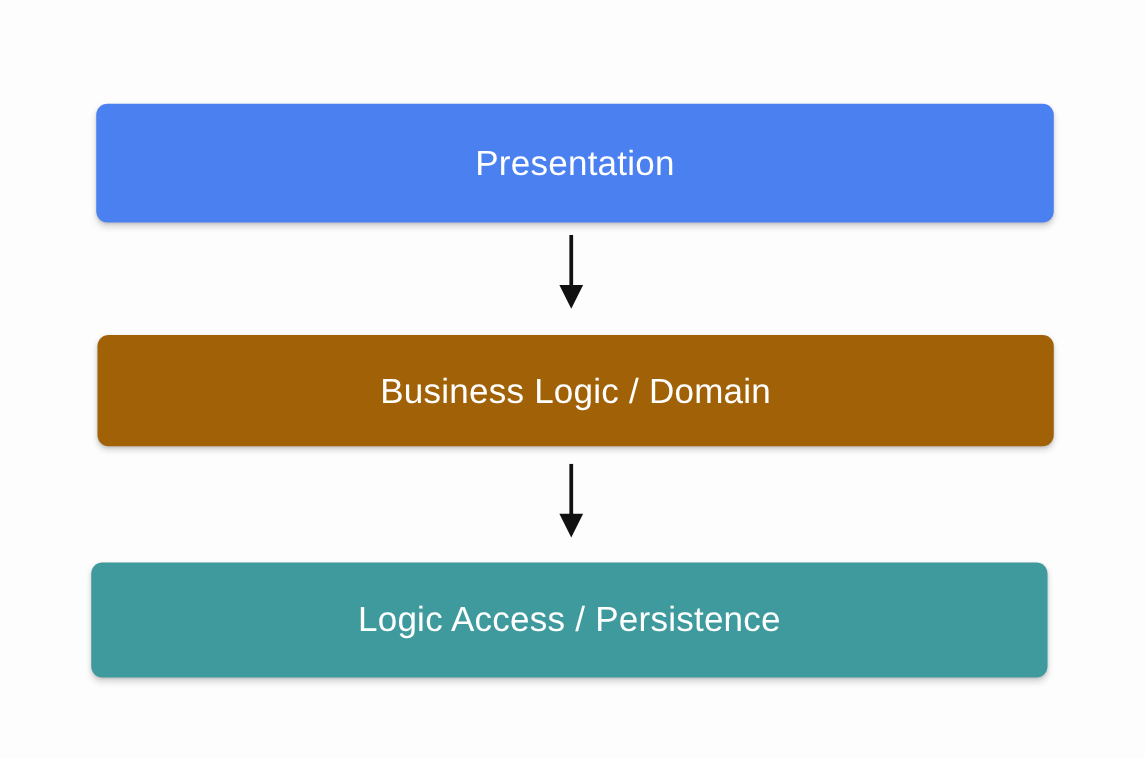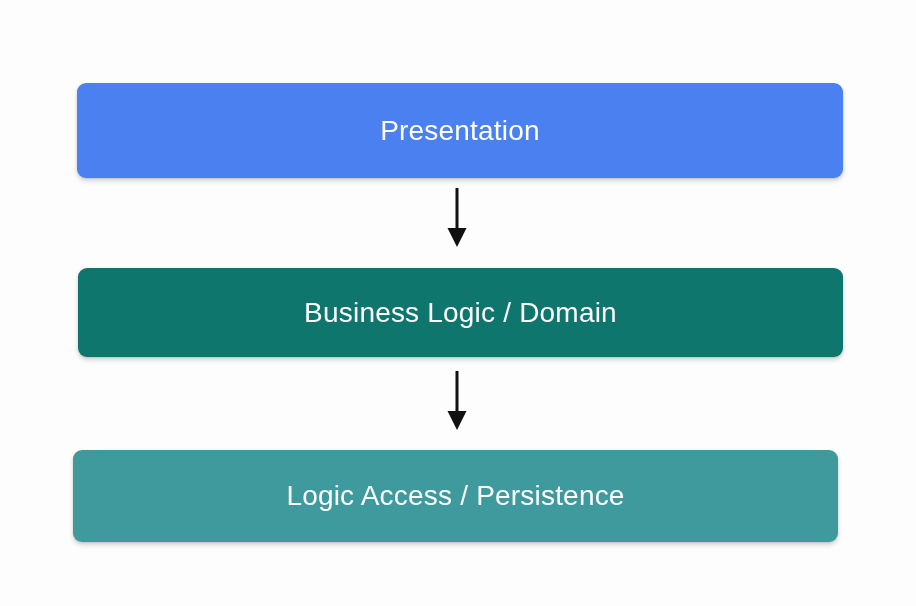--- a/index.html
+++ b/index.html
@@ -46,21 +46,21 @@
     width: 766px;
     height: 95px;
     background: #4a80f0;
   }
   
   #box-business-logic {
     left: 78px;
     top: 243px;
     width: 765px;
     height: 89px;
-    background: #0f766e;
+    background: #a16207;
   }
   
   #box-data-access {
     left: 73px;
     top: 425px;
     width: 765px;
     height: 92px;
     background: #3f9a9e;
   }
   .arrow-connector {

